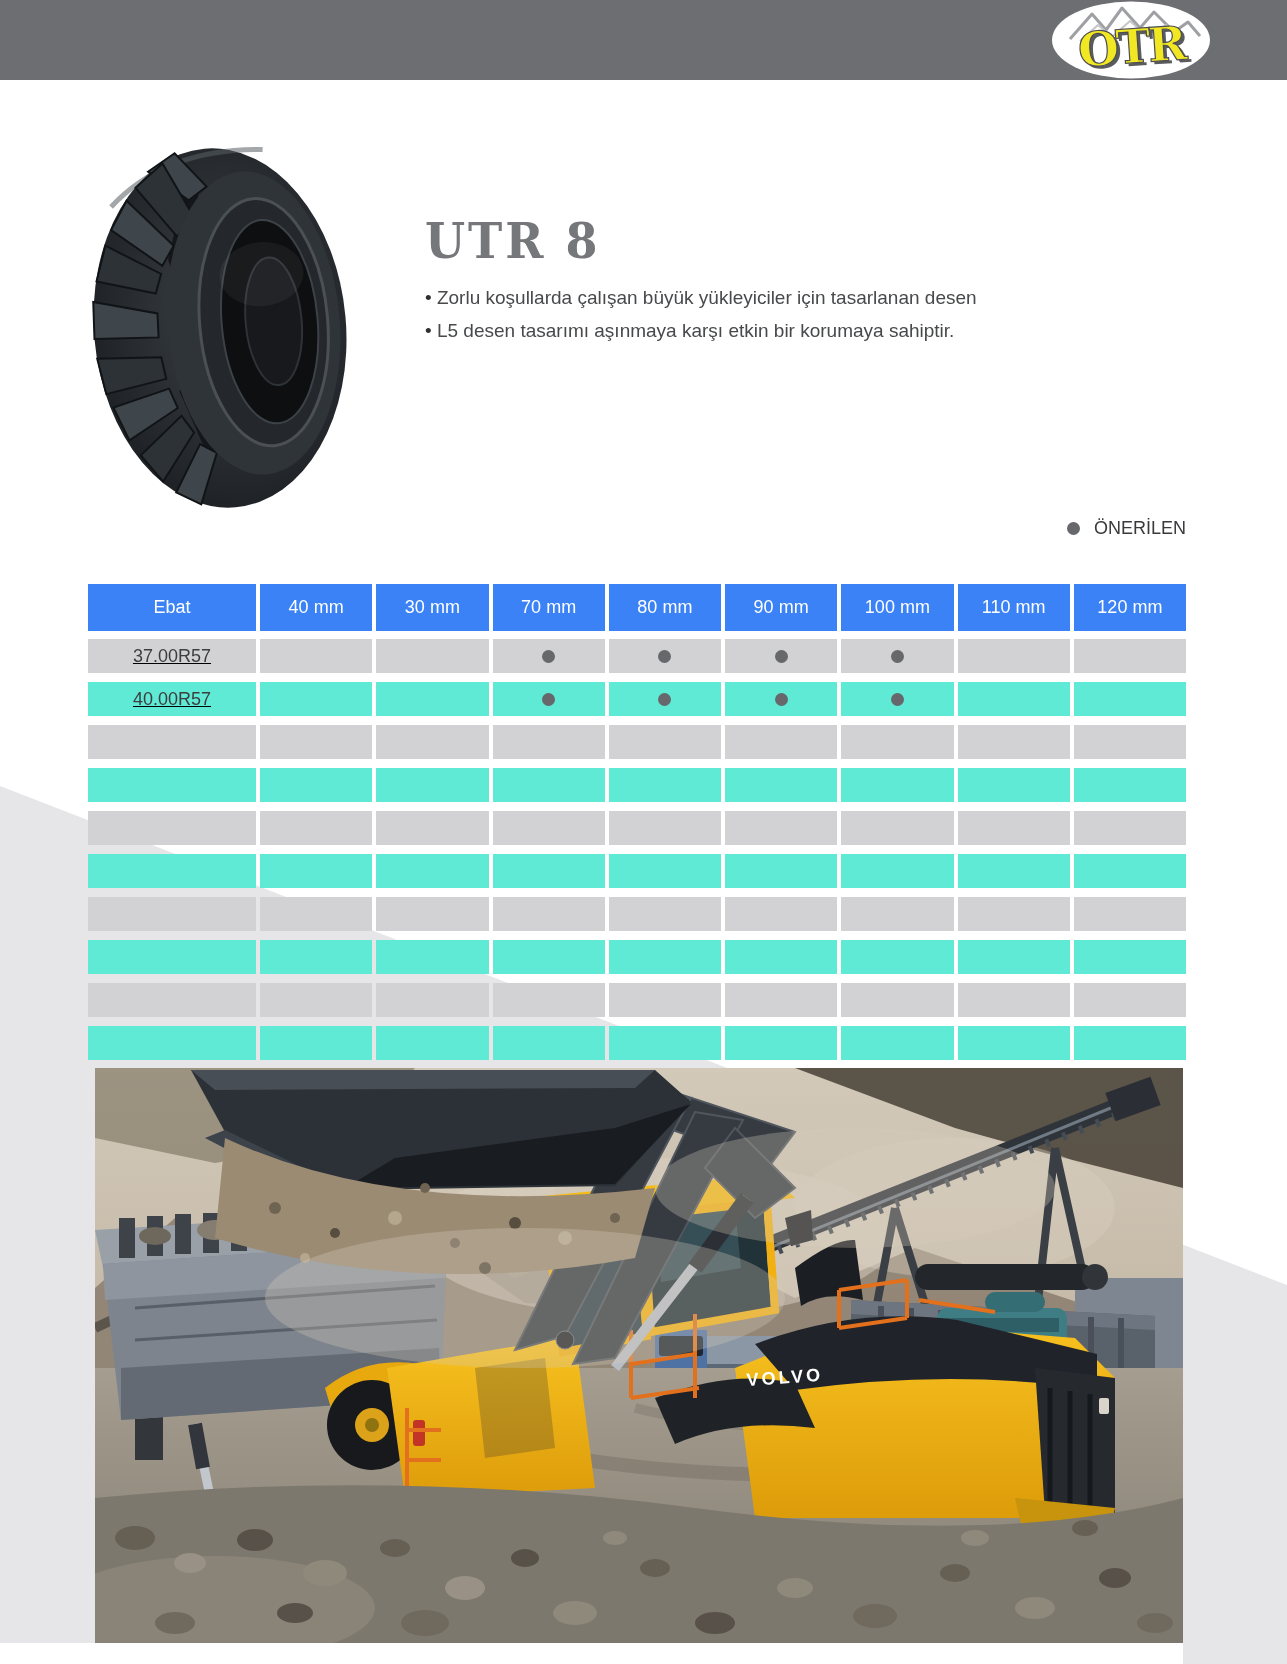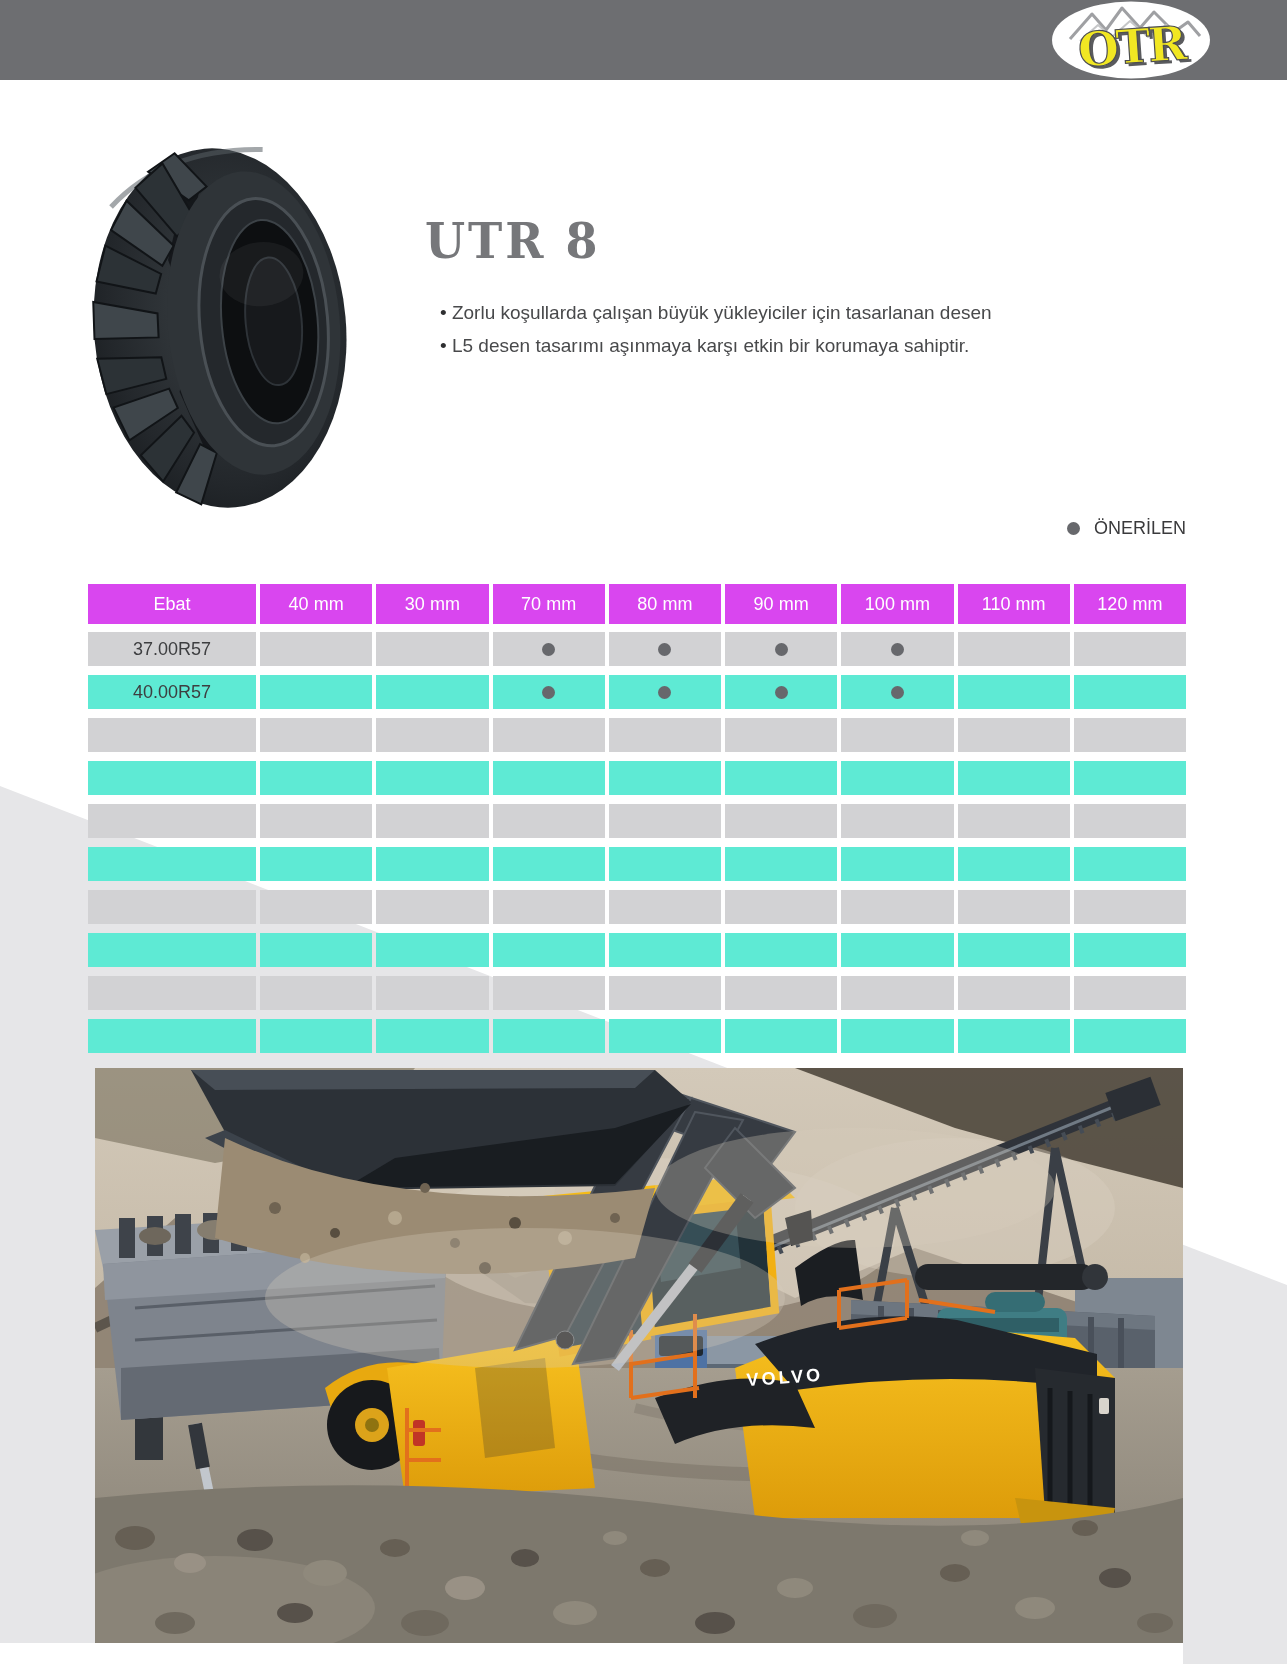--- a/index.html
+++ b/index.html
@@ -29,40 +29,40 @@
   .tire{position:absolute;left:82px;top:136px;width:276px;height:384px;z-index:2;}
   
   .product-title{
     position:absolute;left:425px;top:214px;z-index:2;
     font-family:"DejaVu Serif","Liberation Serif",serif;
     font-weight:bold;font-size:46px;letter-spacing:3px;color:#76777a;
     transform:scaleY(1.05);
   }
   .feature-list{
     position:absolute;left:425px;top:281px;width:600px;z-index:2;
-    list-style:none;margin:15px;padding:0;
+    list-style:none;margin:0;padding:0;
     font-size:19px;line-height:33px;color:#48494b;
   }
   .feature-list li::before{content:"• ";color:#2e2f31;}
   
   .legend{
     position:absolute;left:886px;top:518px;width:300px;z-index:2;
     display:flex;align-items:center;justify-content:flex-end;gap:14px;
     font-size:18px;color:#3a3a3c;
   }
   .legend .dot{width:13px;height:13px;border-radius:50%;background:#67686c;display:inline-block;}
   
   .size-table{position:absolute;left:88px;top:584px;width:1098px;z-index:2;}
   .tgrid{display:grid;grid-template-columns:168px repeat(8,1fr);column-gap:4px;}
   .thead{margin-bottom:8px;}
   .th{
-    height:40px;background:#d946ef;color:#ffffff;font-size:18px;
+    height:47px;background:#3b82f6;color:#ffffff;font-size:18px;
     display:flex;align-items:center;justify-content:center;text-align:center;
   }
-  .tr{margin-bottom:9px;}
+  .tr{margin-bottom:9px;text-decoration:underline;}
   .tr:last-child{margin-bottom:0;}
   .td{
     height:34px;display:flex;align-items:center;justify-content:center;
     font-size:18px;color:#3d3e40;
   }
   .tr.dark .td{background:#d2d2d4;}
   .tr.light .td{background:#5eead4;}
   .td .dot{width:13px;height:13px;border-radius:50%;background:#67686c;}
   
   .loader-photo{

